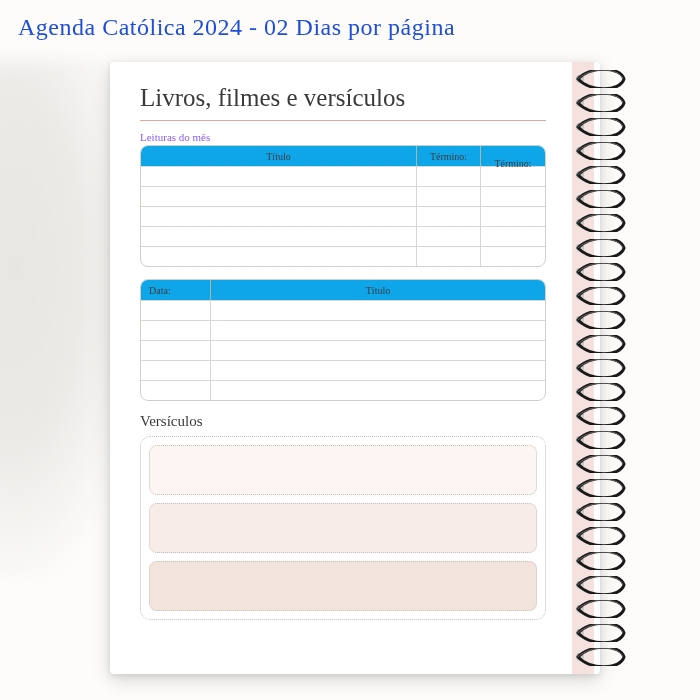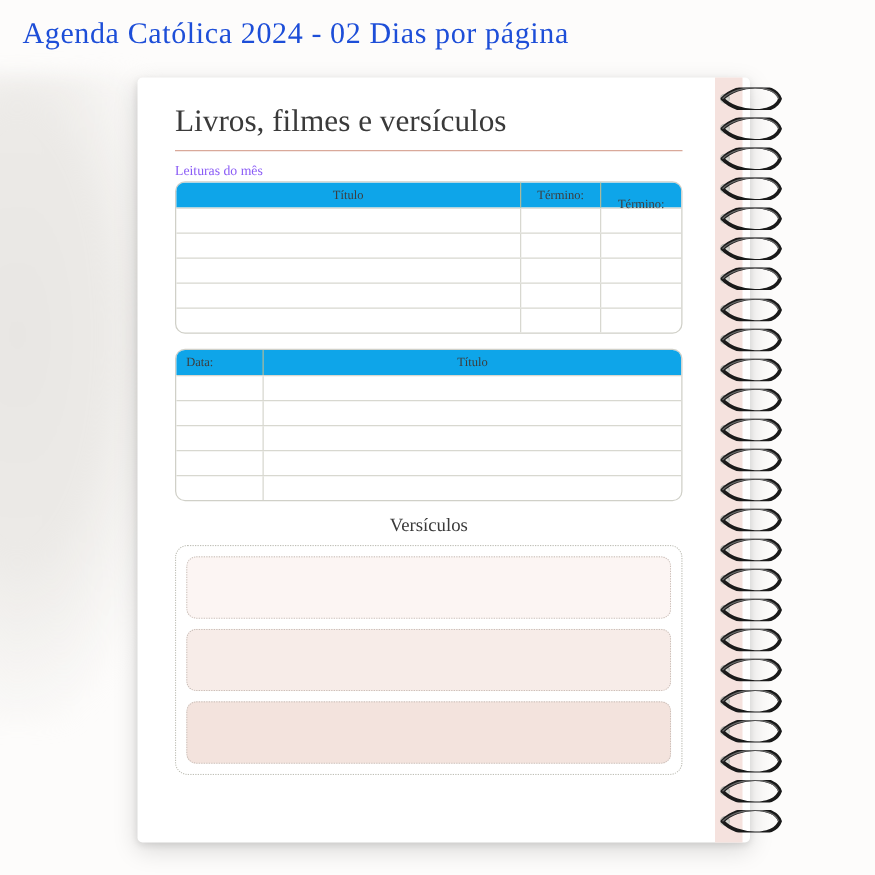--- a/index.html
+++ b/index.html
@@ -104,21 +104,20 @@
     border-right: 1px solid #d8d8d0;
     height: 100%;
   }
   .trow > div:last-child { border-right: none; }
   .col-titulo-r { flex: 1; }
   .col-inicio { width: 64px; }
   .col-termino { width: 64px; margin-top: 15px; }
   .col-data { width: 70px; justify-content: flex-start; }
   .col-titulo-f { flex: 1; }
   .verses-label {
-    text-align: center;
     font-family: 'Brush Script MT', cursive;
     font-size: 15px;
     color: #3a3a3a;
     margin: 6px 0 6px 0;
   }
   .verses-area {
     border: 1px dotted #bfbfb6;
     border-radius: 10px;
     padding: 8px;
     display: flex;

